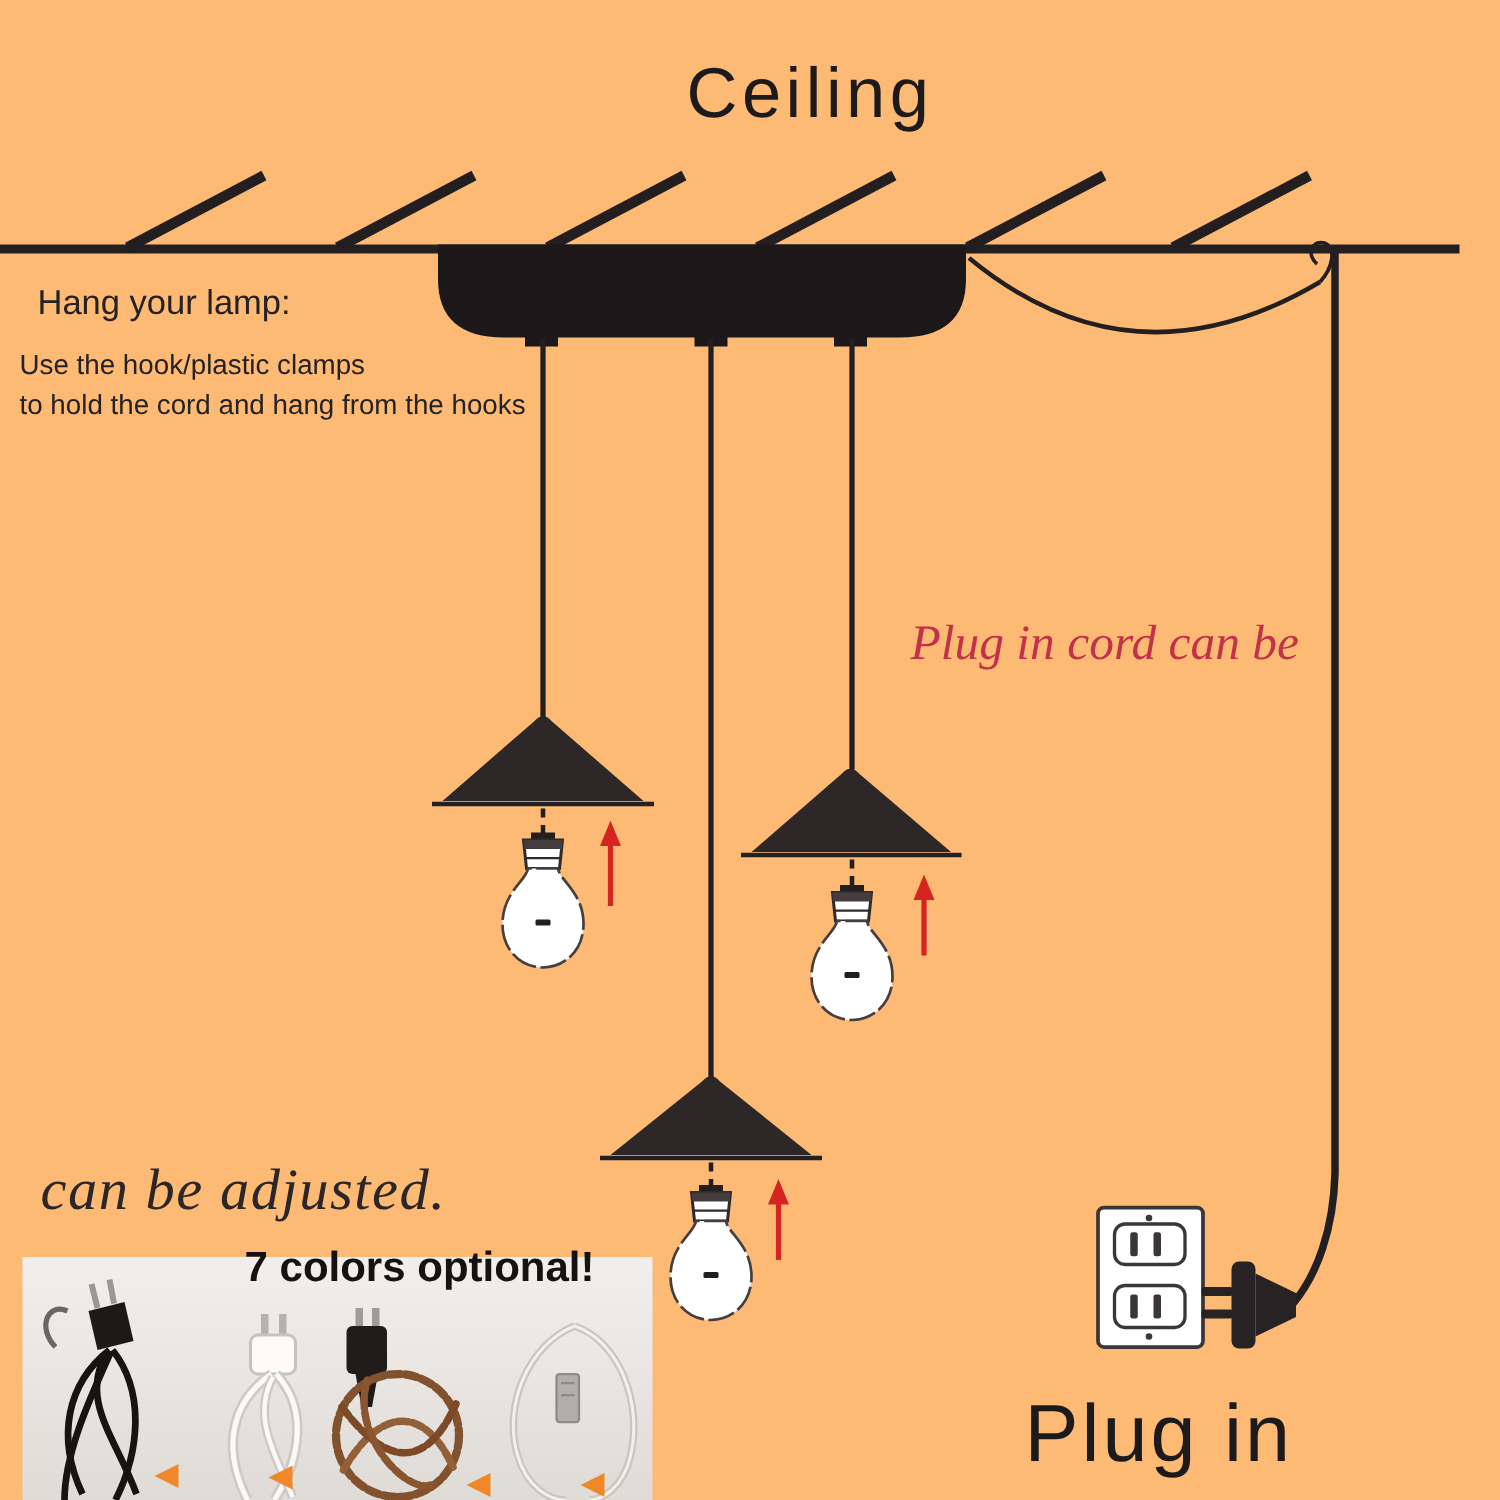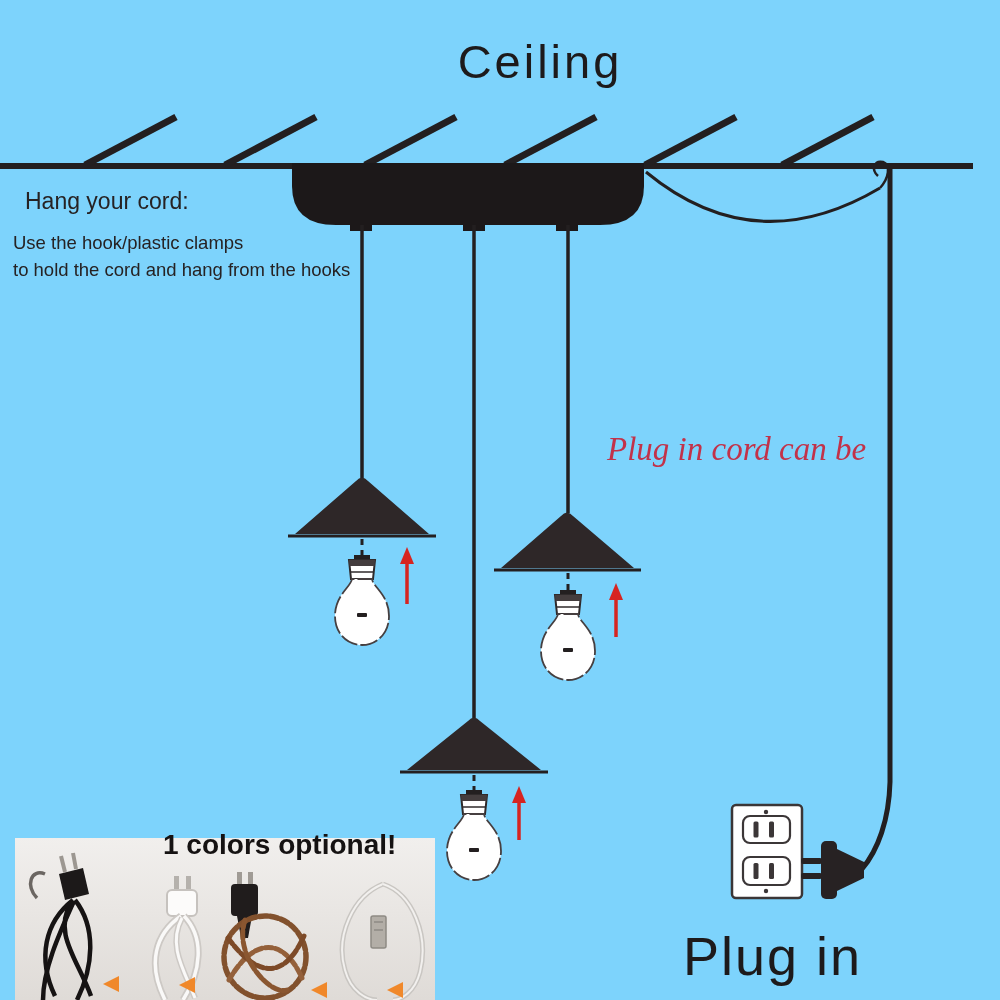--- a/index.html
+++ b/index.html
@@ -1,25 +1,25 @@
 <!DOCTYPE html>
 <html><head>
 <meta charset="utf-8">
 <style>
   html,body{margin:0;padding:0;background:#ffffff;}
-  #stage{position:relative;width:1000px;height:1000px;background:#7dd3fc;overflow:hidden;
+  #stage{position:relative;width:1000px;height:1000px;background:#fdba74;overflow:hidden;
          font-family:"Liberation Sans",sans-serif;}
   #lineart{position:absolute;left:0;top:0;}
   .txt{position:absolute;white-space:pre;color:#231f20;}
   .ceiling-title{left:400px;top:34px;width:280px;text-align:center;
     font-size:47px;letter-spacing:3px;color:#1d1a1b;}
   .hang-head{left:25px;top:188px;font-size:23px;color:#262223;}
   .hang-l1{left:13px;top:232px;font-size:18.5px;color:#262223;}
   .hang-l2{left:13px;top:259px;font-size:18.5px;color:#262223;}
-  .plug-note{left:607px;top:344px;font-family:"Liberation Serif",serif;
+  .plug-note{left:607px;top:324px;font-family:"Liberation Serif",serif;
     font-style:italic;font-size:33px;line-height:42px;color:#c23249;}
   .wire-note{left:27px;top:684px;font-family:"Liberation Serif",serif;
     font-style:italic;font-size:39px;line-height:44px;letter-spacing:1px;color:#2b2627;}
   .colors-note{left:163px;top:829px;font-size:28px;font-weight:bold;color:#151212;}
   .plugin-title{left:683px;top:925px;font-size:54px;letter-spacing:2px;color:#1d1a1b;}
   #photo{position:absolute;left:15px;top:838px;width:420px;height:162px;
     background:linear-gradient(180deg,#f1efed 0%,#e9e6e3 45%,#dfdbd7 100%);}
 </style>
 </head>
 <body>
@@ -199,27 +199,28 @@
         <polygon points="104,138 104,154 88,146" fill="#f0882a"></polygon>
         <polygon points="180,139 180,155 164,147" fill="#f0882a"></polygon>
         <polygon points="312,144 312,160 296,152" fill="#f0882a"></polygon>
         <polygon points="388,144 388,160 372,152" fill="#f0882a"></polygon>
       </g>
     </svg>
   </div>
 
   <div class="txt ceiling-title">Ceiling</div>
 
-  <div class="txt hang-head">Hang your cord:</div>
+  <div class="txt hang-head">Hang your lamp:</div>
   <div class="txt hang-l1">Use the hook/plastic clamps</div>
   <div class="txt hang-l2">to hold the cord and hang from the hooks</div>
 
   <div class="txt plug-note">
     <div>Plug in cord can be</div>
   </div>
 
   <div class="txt wire-note">
+    <div>can be adjusted.</div>
   </div>
 
-  <div class="txt colors-note">1 colors optional!</div>
+  <div class="txt colors-note">7 colors optional!</div>
 
   <div class="txt plugin-title">Plug in</div>
 </div>
 
 </body></html>

